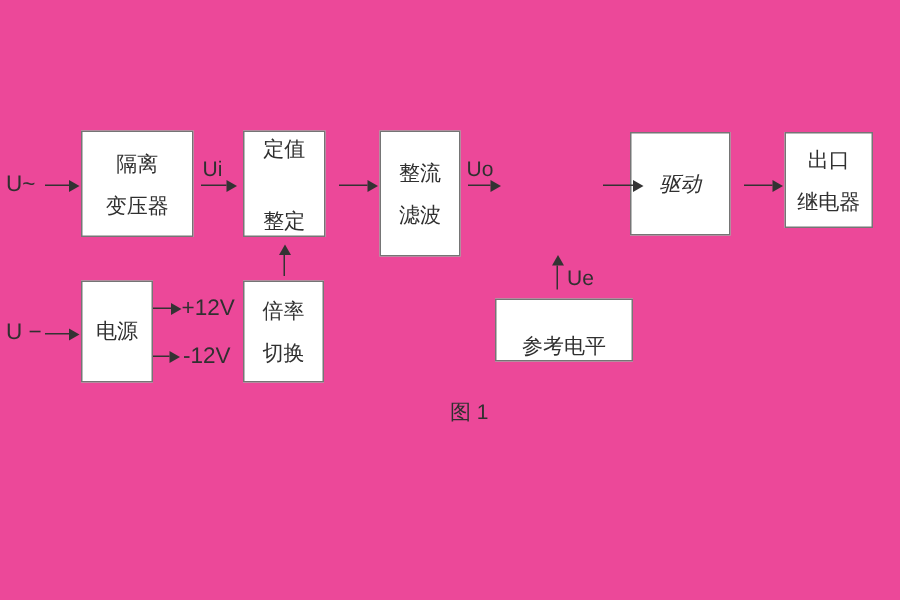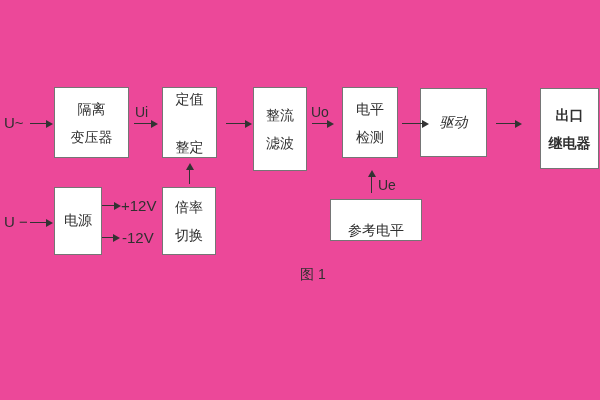--- a/index.html
+++ b/index.html
@@ -81,30 +81,26 @@
   <div class="box" style="left:162px; top:87px; width:55px; height:71px;gap:20px;">
     <span>定值</span>
     <span>整定</span>
   </div>
 
   <div class="box" style="left:253px; top:87px; width:54px; height:84px;">
     <span>整流</span>
     <span>滤波</span>
   </div>
 
-  <div class="box" style="left:342px; top:87px; width:56px; height:71px;">
-    <span>电平</span>
-    <span>检测</span>
-  </div>
 
   <div class="box single" style="left:420px; top:88px; width:67px; height:69px;font-style:italic;">
     <span>驱动</span>
   </div>
 
-  <div class="box" style="left:540px; top:88px; width:59px; height:81px;font-weight:bold;">
+  <div class="box" style="left:523px; top:88px; width:59px; height:64px;">
     <span>出口</span>
     <span>继电器</span>
   </div>
 
   <div class="box single" style="left:54px; top:187px; width:48px; height:68px;">
     <span>电源</span>
   </div>
 
   <div class="box" style="left:162px; top:187px; width:54px; height:68px;">
     <span>倍率</span>

